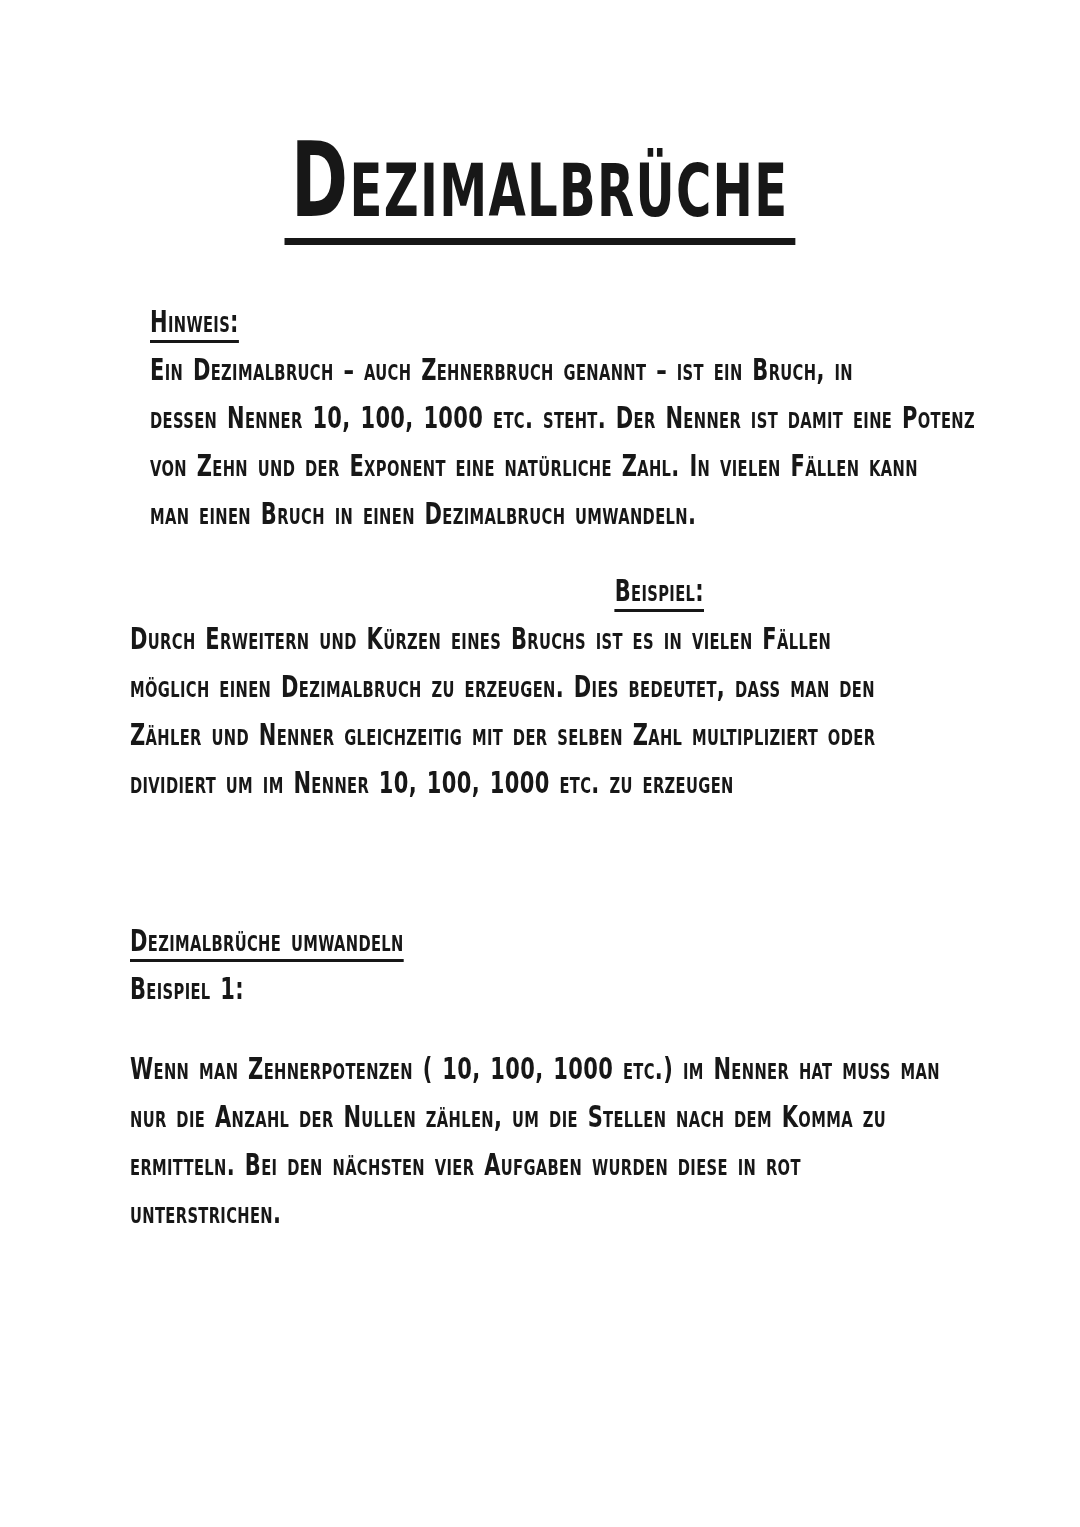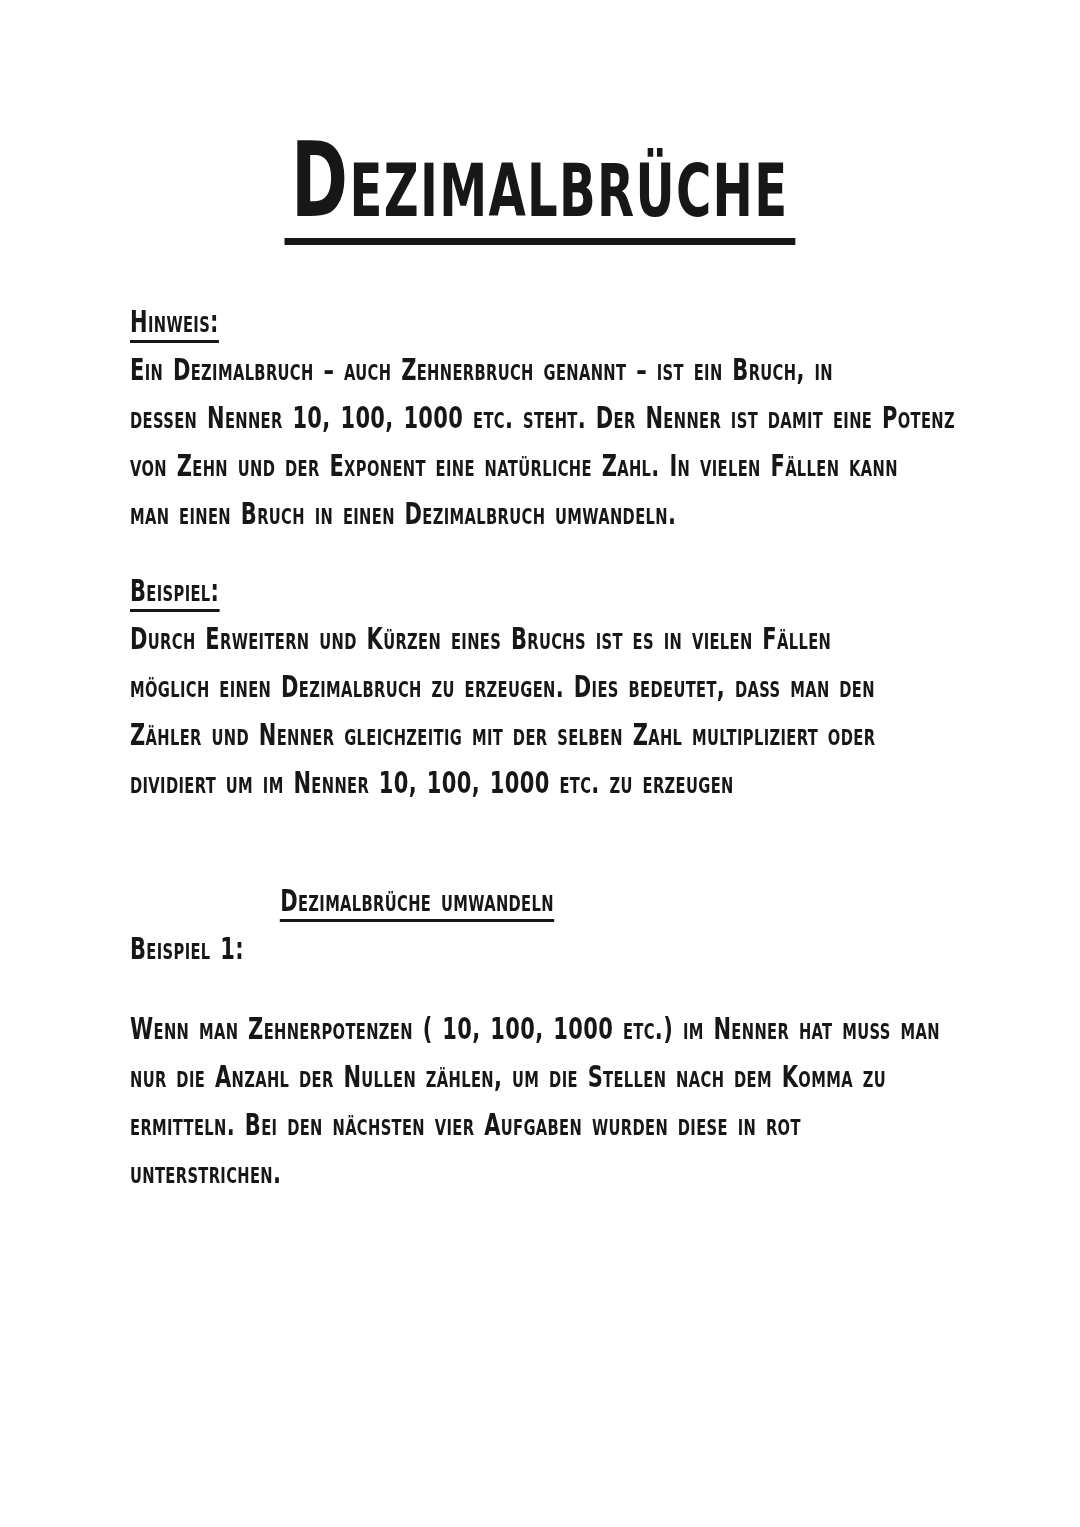--- a/index.html
+++ b/index.html
@@ -30,23 +30,23 @@
     font-size: 104px;
     line-height: 1.0;
     letter-spacing: 2px;
     transform: scaleX(0.66);
     transform-origin: center bottom;
     border-bottom: 7px solid currentColor;
     padding: 0 10px 6px 10px;
     white-space: nowrap;
   }
   .sec { margin: 0; }
-  .sec-hinweis   { margin-top: 53px; }
-  .sec-beispiel  { margin-top: 29px; }
-  .sec-umwandeln { margin-top: 70px; text-align: center; }
+  .sec-hinweis   { margin-top: 53px; margin-left: 20px; }
+  .sec-beispiel  { margin-top: 29px; text-align: right; }
+  .sec-umwandeln { margin-top: 110px; }
   .sec-beispiel1 { }
   .line {
     font-size: 30px;
     line-height: 48px;
     white-space: nowrap;
     letter-spacing: 0.5px;
     word-spacing: 3px;
     transform: scaleX(0.70);
     transform-origin: left center;
   }

